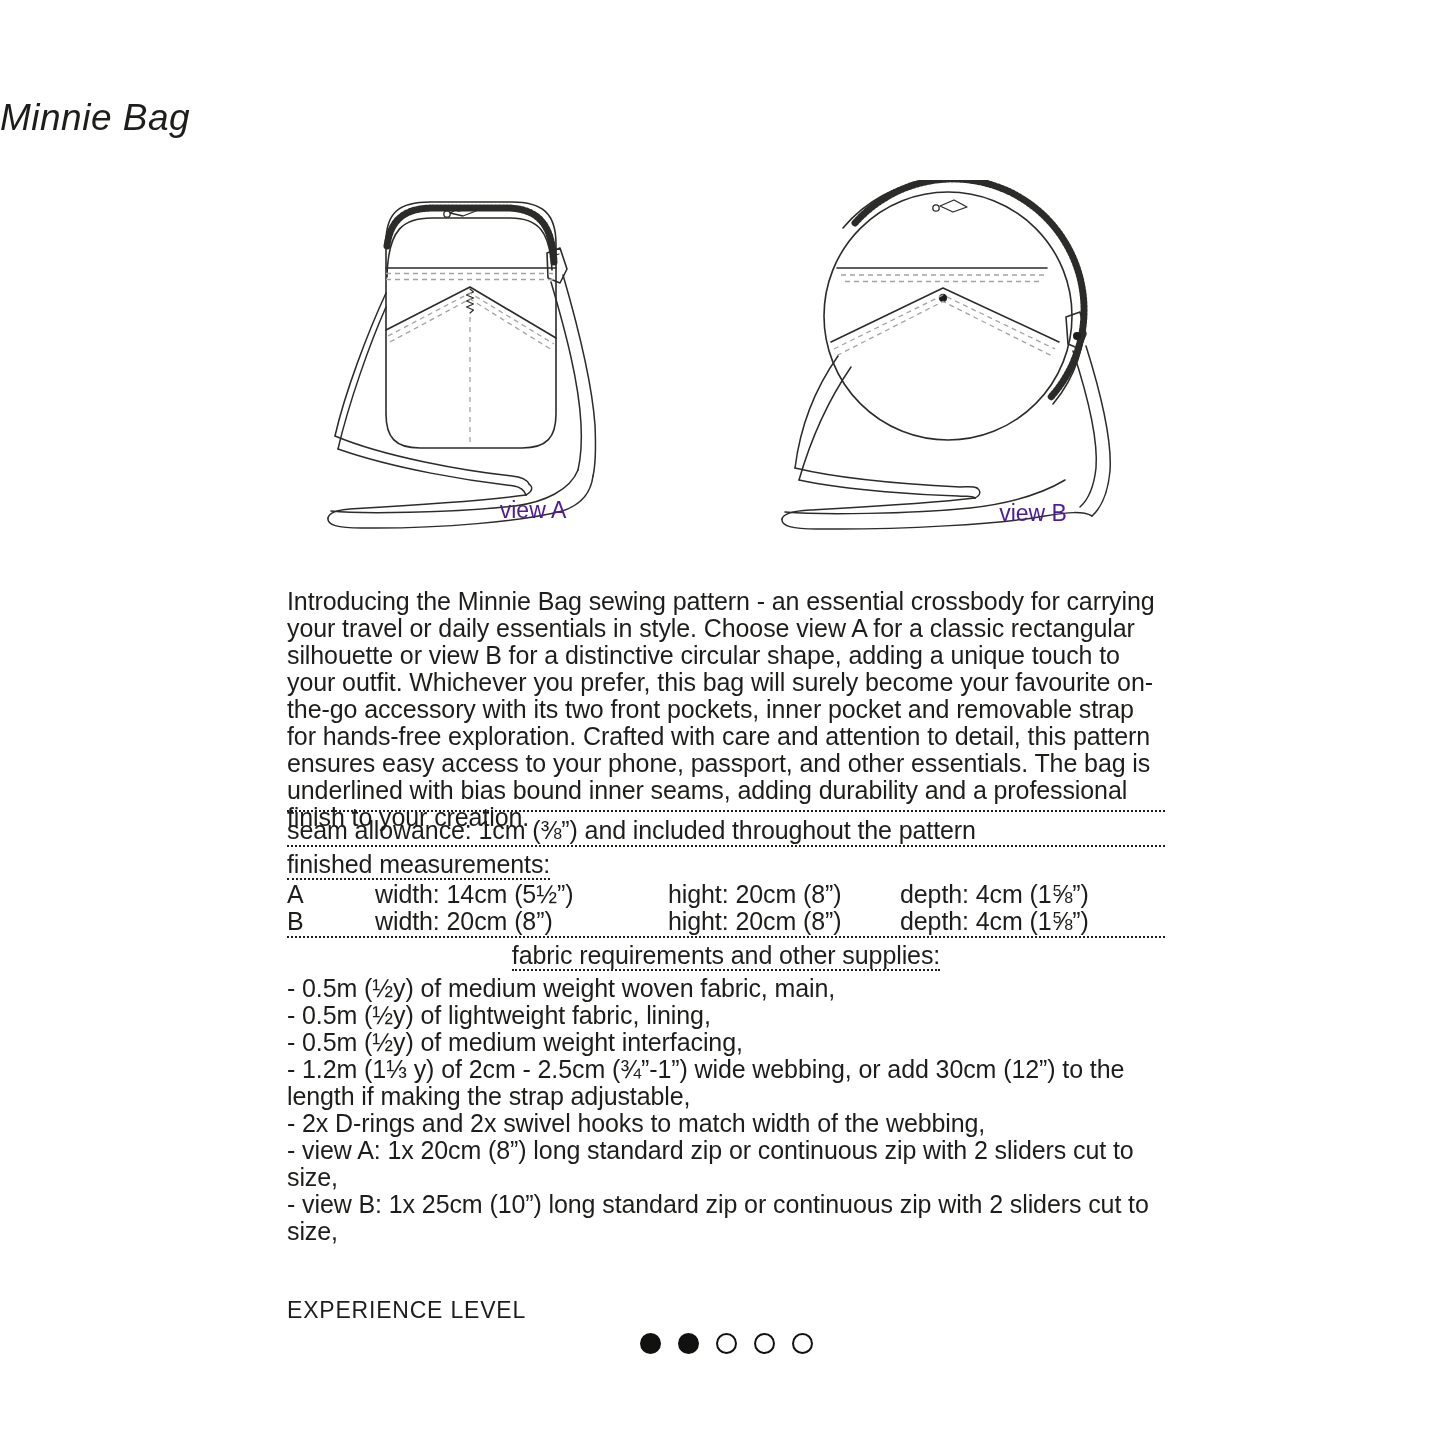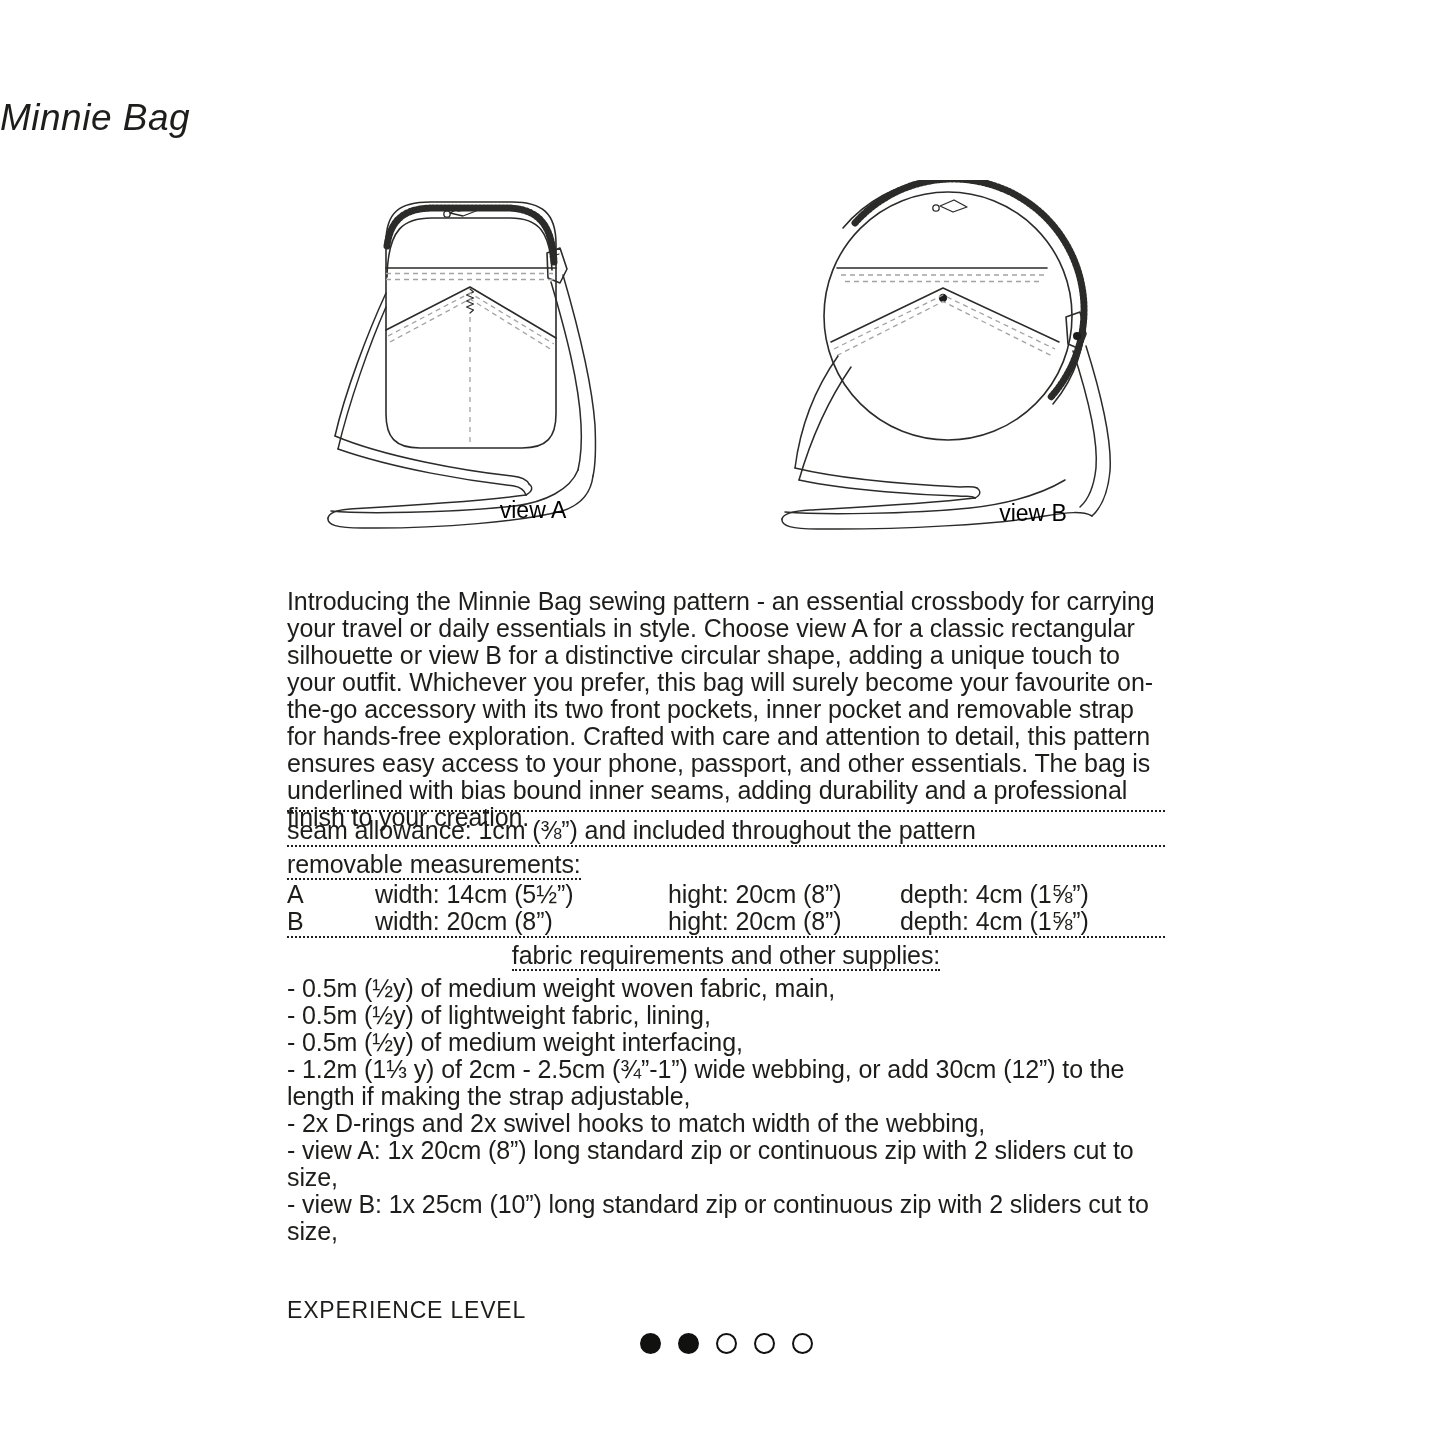--- a/index.html
+++ b/index.html
@@ -6,21 +6,21 @@
   .page{
     position:relative;width:1445px;height:1445px;background:#ffffff;
     font-family:"Liberation Sans","DejaVu Sans",sans-serif;color:#1d1d1b;overflow:hidden;
   }
   .title{
     position:absolute;top:97px;left:0;width:100%;text-align:left;
     font-size:37px;letter-spacing:.5px;color:#1d1d1b;font-style:italic;
   }
   .drawings{position:absolute;left:300px;top:180px;width:880px;height:370px;}
   .drawings svg{position:absolute;left:0;top:0;}
-  .view-label{position:absolute;font-size:23px;color:#000000;width:110px;text-align:center;}
+  .view-label{position:absolute;font-size:23px;color:#4c1d95;width:110px;text-align:center;}
   .view-label.a{left:178px;top:317px;}
   .view-label.b{left:678px;top:320px;}
 
   .col{position:absolute;left:287px;width:878px;font-size:25px;line-height:27px;letter-spacing:-0.1px;}
   .description{top:588px;}
   .rule{position:absolute;left:287px;width:878px;border-top:2px dotted #1d1d1b;height:0;}
   .rule1{top:810px;} .rule2{top:845px;} .rule3{top:936px;}
   .seam{top:817px;}
   .meas-head{top:851px;}
   .head-underline{display:inline-block;border-bottom:2px dotted #1d1d1b;padding-bottom:1px;line-height:25px;}
@@ -108,21 +108,21 @@
     <div class="view-label b">view B</div>
   </div>
 
   <div class="col description">Introducing the Minnie Bag sewing pattern - an essential crossbody for carrying your travel or daily essentials in style. Choose view A for a classic rectangular silhouette or view B for a distinctive circular shape, adding a unique touch to your outfit. Whichever you prefer, this bag will surely become your favourite on-the-go accessory with its two front pockets, inner pocket and removable strap for hands-free exploration. Crafted with care and attention to detail, this pattern ensures easy access to your phone, passport, and other essentials. The bag is underlined with bias bound inner seams, adding durability and a professional finish to your creation.</div>
 
   <div class="rule rule1"></div>
   <div class="col seam">seam allowance: 1cm (⅜”) and included throughout the pattern</div>
   <div class="rule rule2"></div>
 
   <div class="col meas-head">
-    <span class="head-underline">removable measurements:</span>
+    <span class="head-underline">finished measurements:</span>
   </div>
   <div class="col meas-rows">
       <div class="meas-row">
         <div>A</div>
         <div>width: 14cm (5½”)</div>
         <div>hight: 20cm (8”)</div>
         <div>depth: 4cm (1⅝”)</div>
       </div>
       <div class="meas-row">
         <div>B</div>

